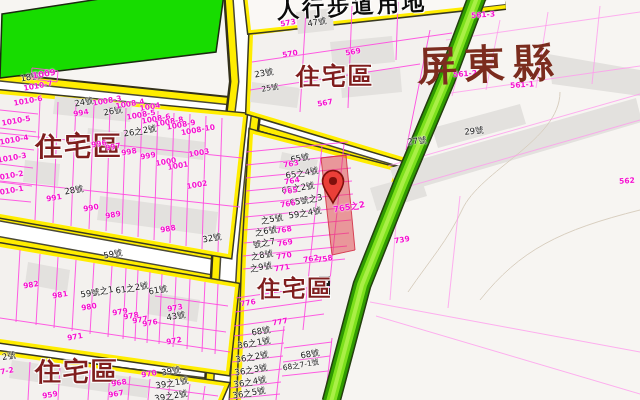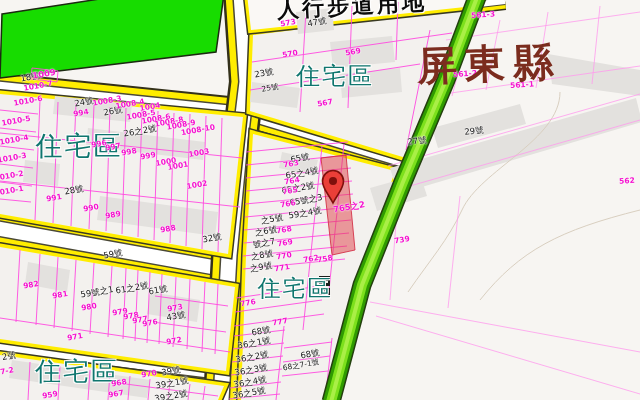--- a/index.html
+++ b/index.html
@@ -7,21 +7,21 @@
     position:relative;width:640px;height:400px;overflow:hidden;
     background:#f6f4f1;font-family:"DejaVu Sans",sans-serif;
   }
   #base{position:absolute;left:0;top:0;z-index:1;}
   #label-layer{position:absolute;left:0;top:0;width:640px;height:400px;z-index:2;pointer-events:none;}
   .lbl{position:absolute;white-space:nowrap;line-height:1;}
   .hn{font-size:8.5px;color:#151515;font-weight:400;
       text-shadow:0 0 2px #fff,0 0 2px #fff,0 0 1px #fff;}
   .pid{font-size:7.5px;font-weight:700;color:#f513cf;
       text-shadow:0 0 2px #ffffff,0 0 1px #ffffff;}
-  .zone{font-weight:400;color:#0f766e;letter-spacing:2px;
+  .zone{font-weight:700;color:#7f1d1d;letter-spacing:2px;
       text-shadow:1px 1px 0 #fdfdfd,-1px -1px 0 #fdfdfd,1px -1px 0 #fdfdfd,-1px 1px 0 #fdfdfd;}
   #county-label{position:absolute;left:489px;top:64px;z-index:2;
       transform:translate(-50%,-50%) rotate(-2deg);
       font-family:"DejaVu Serif","DejaVu Sans",serif;
       font-size:40px;font-weight:700;color:#7b2c1e;letter-spacing:8px;white-space:nowrap;}
   #landuse-label{position:absolute;left:352px;top:6px;z-index:2;
       transform:translate(-50%,-50%) rotate(-3deg);
       font-size:22px;font-weight:700;color:#0c0c0c;letter-spacing:3px;white-space:nowrap;
       text-shadow:1px 1px 0 #fff,-1px -1px 0 #fff;}
   #pin{position:absolute;left:315px;top:162px;z-index:3;}

